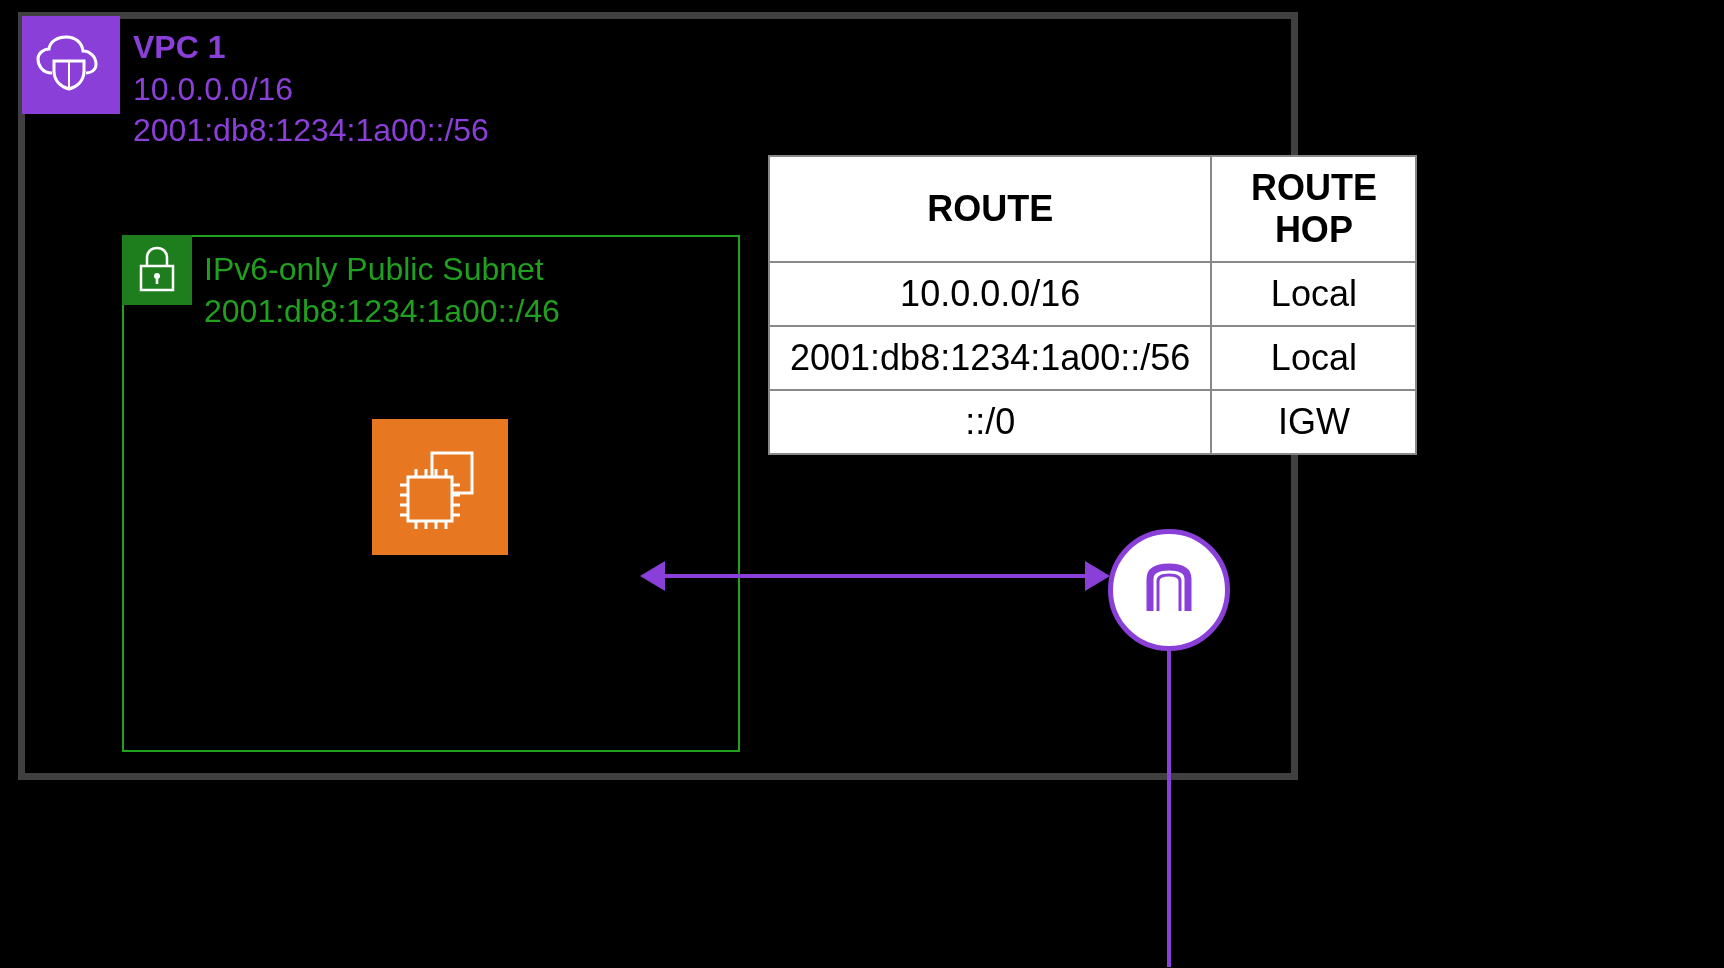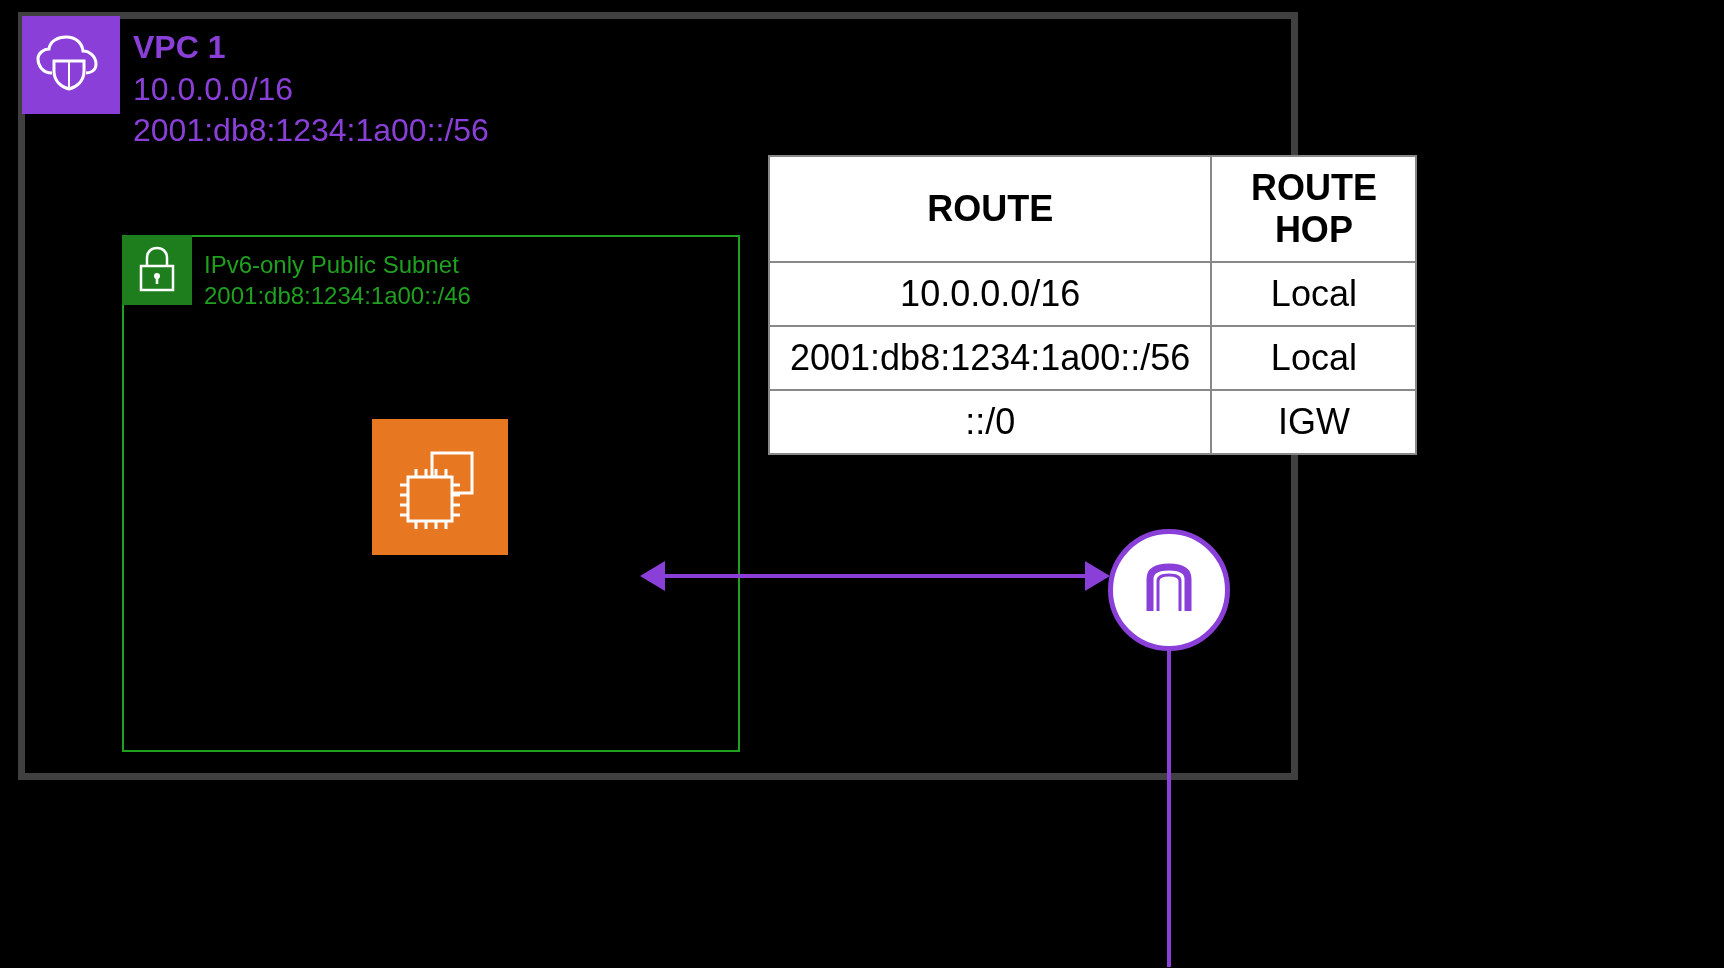--- a/index.html
+++ b/index.html
@@ -60,21 +60,21 @@
       height: 70px;
       background: #1E7E1E;
       display: flex;
       align-items: center;
       justify-content: center;
     }
     .subnet-label {
       position: absolute;
       left: 80px;
       top: 12px;
-      font-size: 24px;
+      font-size: 32px;
       color: #1FA01F;
       line-height: 1.3;
     }
     .ec2-icon-box {
       position: absolute;
       left: 248px;
       top: 182px;
       width: 136px;
       height: 136px;
       background: #E87722;

